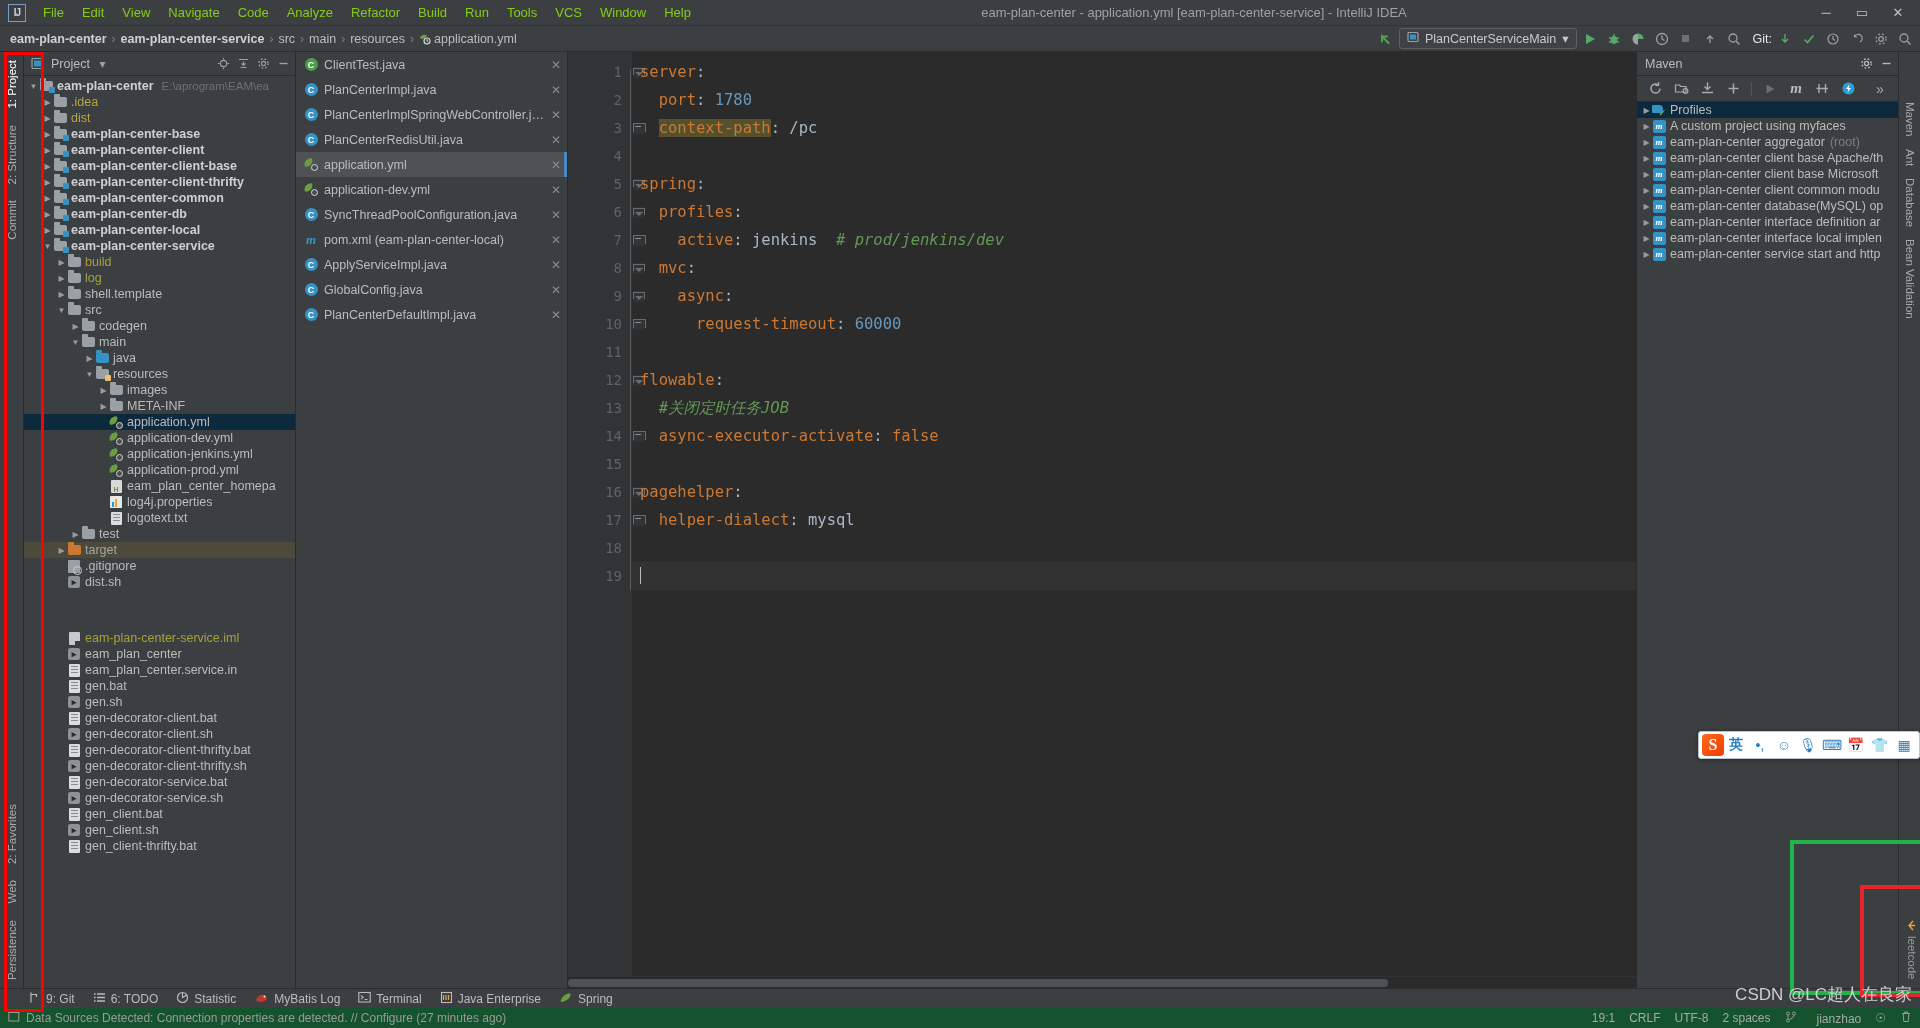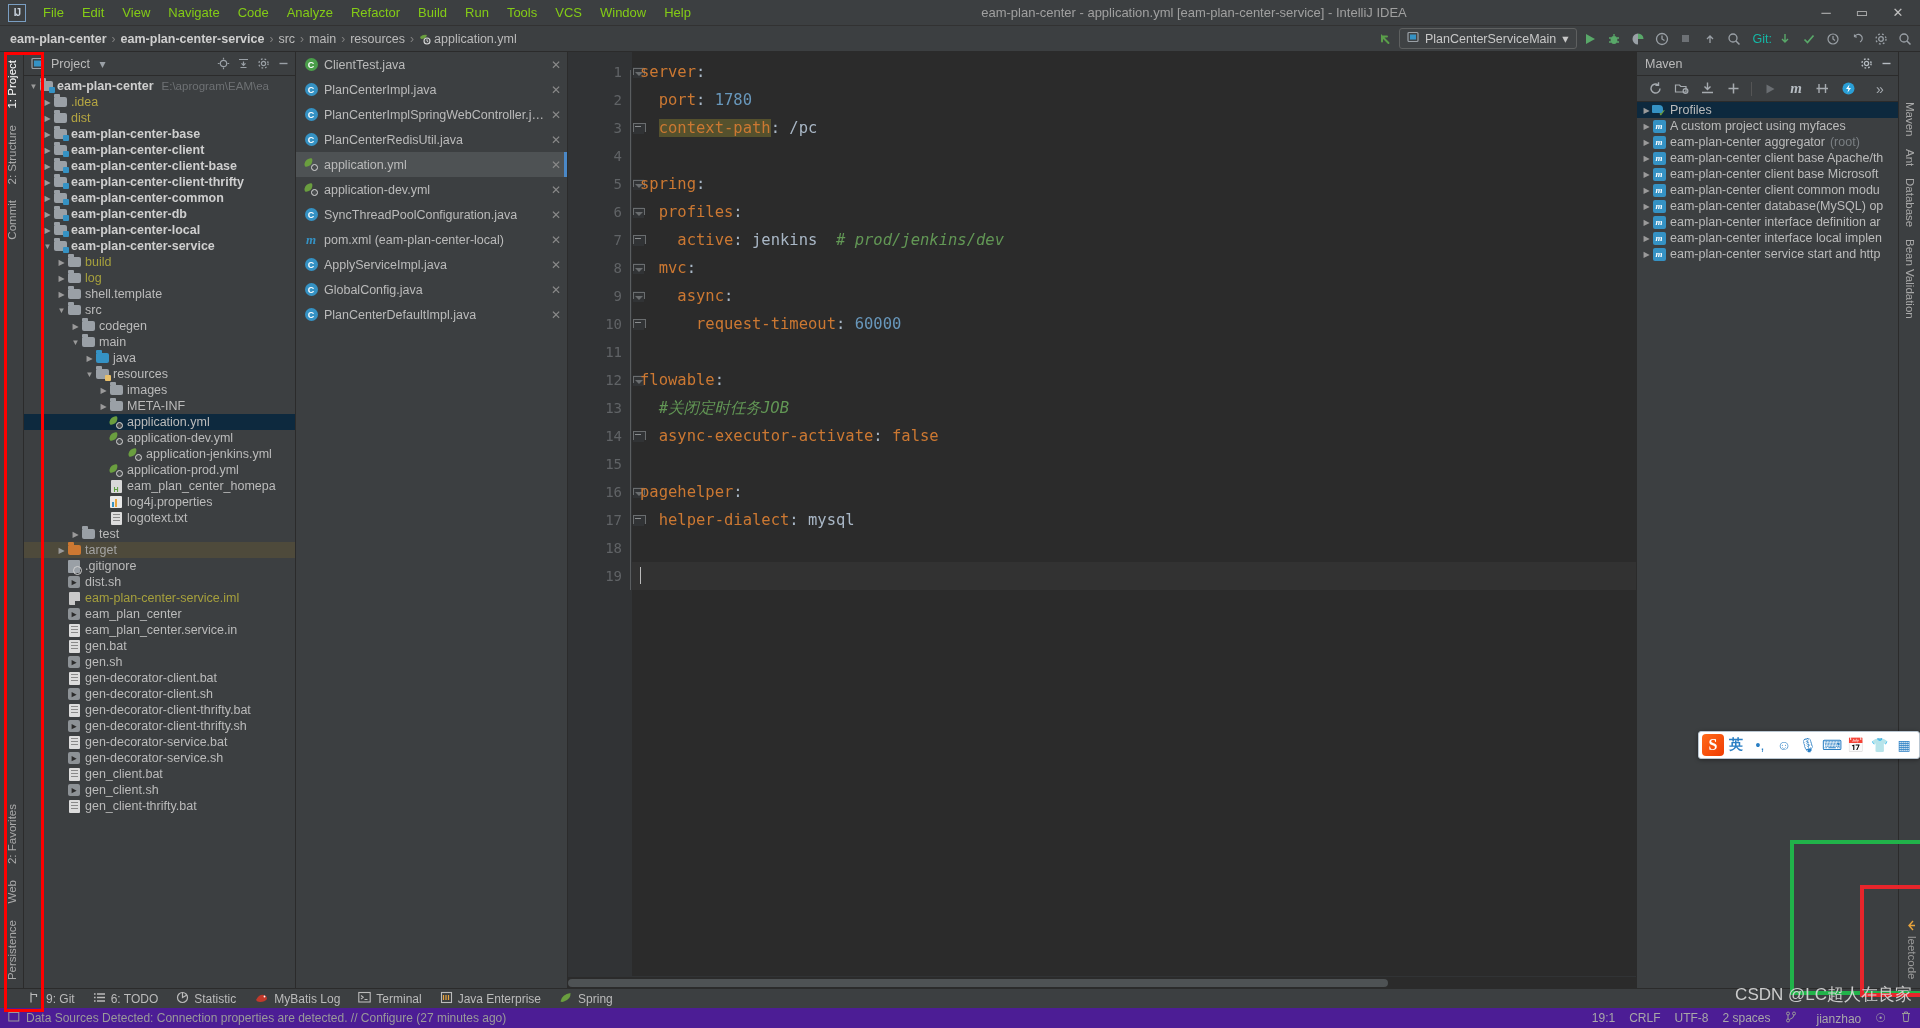--- a/index.html
+++ b/index.html
@@ -42,21 +42,21 @@
   .crumb { color:#bbbbbb; font-size:12.5px; padding:1px 4px; white-space:nowrap; }
   .crumb.bold { font-weight:bold; color:#cfcfcf; }
   .crumb-sep { color:#808080; font-size:12px; margin:0 1px; }
   .crumb-ic { display:inline-block; width:12px; height:12px; margin-right:3px; vertical-align:-2px; }
   .nav-right { margin-left:auto; display:flex; align-items:center; gap:2px; padding-right:4px; }
   .tb-btn { width:22px; height:22px; display:flex; align-items:center; justify-content:center; border-radius:3px;}
   .runconfig {
     display:flex; align-items:center; gap:6px; height:21px; padding:0 7px;
     border:1px solid #5e6060; border-radius:3px; background:#3f4244; color:#c8c8c8; font-size:12.5px;
   }
-  .git-label { color:#14b8a6; font-size:12.5px; margin-left:6px; }
+  .git-label { color:#e5e5e5; font-size:12.5px; margin-left:6px; }
 
   
   .mainrow { flex:1 1 auto; display:flex; min-height:0; }
 
   
   .vstrip {
     width:24px; background:#3c3f41; flex:0 0 24px; display:flex;
     flex-direction:column; align-items:center; border-right:1px solid #2b2b2b; position:relative;
   }
   .vtab {
@@ -214,21 +214,21 @@
     white-space:nowrap; display:flex; align-items:center; gap:4px;
   }
 
   
   .toolwin-bar {
     height:20px; flex:0 0 20px; background:#3c3f41; display:flex; align-items:center;
     padding-left:28px; gap:18px; border-top:1px solid #2b2b2b;
   }
   .tw { display:flex; align-items:center; gap:5px; font-size:12px; color:#bbbbbb; white-space:nowrap; }
   .statusbar {
-    height:20px; flex:0 0 20px; background:#4c1d95; display:flex; align-items:center;
+    height:20px; flex:0 0 20px; background:#14532d; display:flex; align-items:center;
     padding:0 8px 0 8px; font-size:12px; color:#9a9a9a; gap:10px;
   }
   .status-left { display:flex; align-items:center; gap:6px; }
   .status-right { margin-left:auto; display:flex; align-items:center; gap:14px; font-size:12px; color:#a8a8a8; }
 
   
   .red-outline {
     position:absolute; border:3px solid #ff0000; pointer-events:none; z-index:40;
   }
   .green-outline {
@@ -627,21 +627,21 @@
           <div class="node" style="padding-left: 74px;">
             <span class="arrow none"></span>
             <span class="ic">
               <span class="ymlic">
                 <span class="leaf"></span>
                 <span class="clk"></span>
               </span>
             </span>
             <span class="lbl ">application-dev.yml</span>
           </div>
-          <div class="node" style="padding-left: 74px; justify-content: center;">
+          <div class="node" style="padding-left: 74px;">
             <span class="arrow none"></span>
             <span class="ic">
               <span class="ymlic">
                 <span class="leaf"></span>
                 <span class="clk"></span>
               </span>
             </span>
             <span class="lbl ">application-jenkins.yml</span>
           </div>
           <div class="node" style="padding-left: 74px;">
@@ -696,21 +696,21 @@
             </span>
             <span class="lbl ">.gitignore</span>
           </div>
           <div class="node" style="padding-left: 32px;">
             <span class="arrow none"></span>
             <span class="ic">
               <span class="shic">▸</span>
             </span>
             <span class="lbl ">dist.sh</span>
           </div>
-          <div class="node" style="padding-left: 32px;">
+          <div class="node" style="padding-left: 32px; margin-top: 40px;">
             <span class="arrow none"></span>
             <span class="ic">
               <span class="imlic"></span>
             </span>
             <span class="lbl olive">eam-plan-center-service.iml</span>
           </div>
           <div class="node" style="padding-left: 32px;">
             <span class="arrow none"></span>
             <span class="ic">
               <span class="shic">▸</span>

